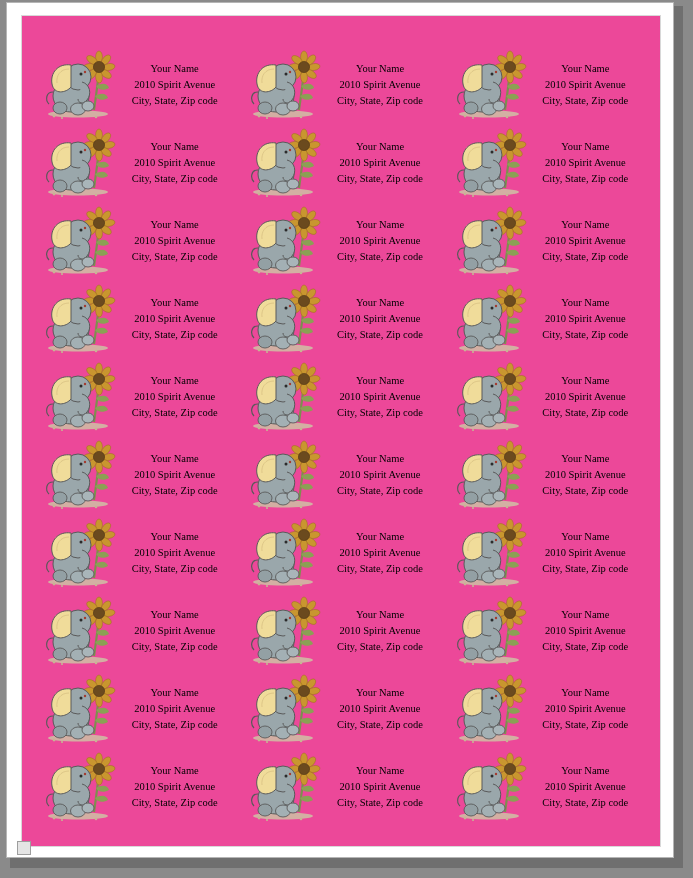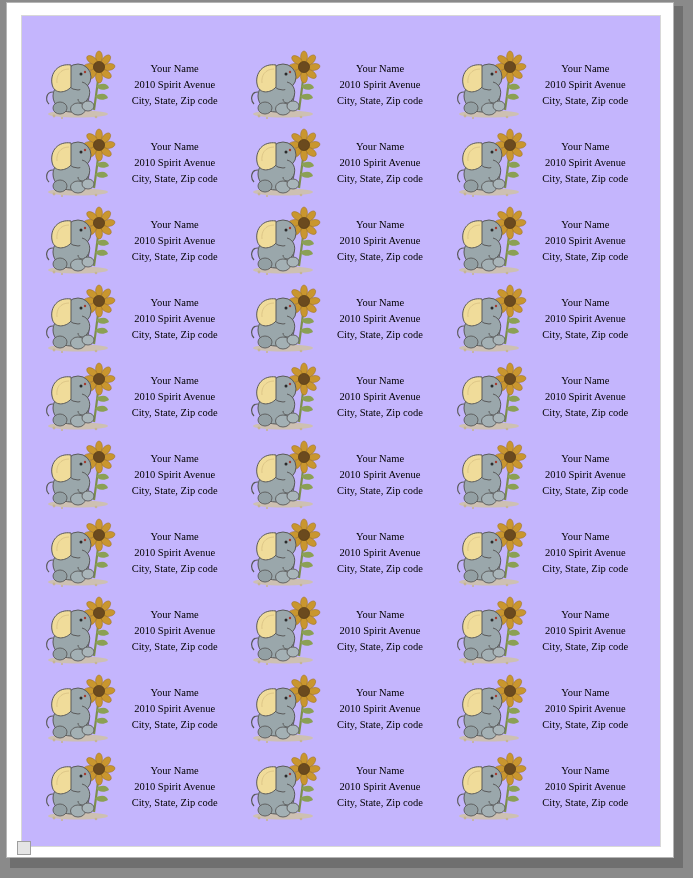--- a/index.html
+++ b/index.html
@@ -34,21 +34,21 @@
     border: 1px solid #b5b5b5;
     box-sizing: border-box;
     overflow: hidden;
   }
   .sheet-inner {
     position: absolute;
     left: 14px;
     top: 12px;
     width: 640px;
     height: 832px;
-    background: #c4b5fd;
+    background: #ec4899;
     border: 1px solid #d8d8d8;
     box-sizing: border-box;
   }
   .labels-grid {
     position: absolute;
     left: 16px;
     top: 30px;
     width: 608px;
     display: grid;
     grid-template-columns: repeat(3, 1fr);

